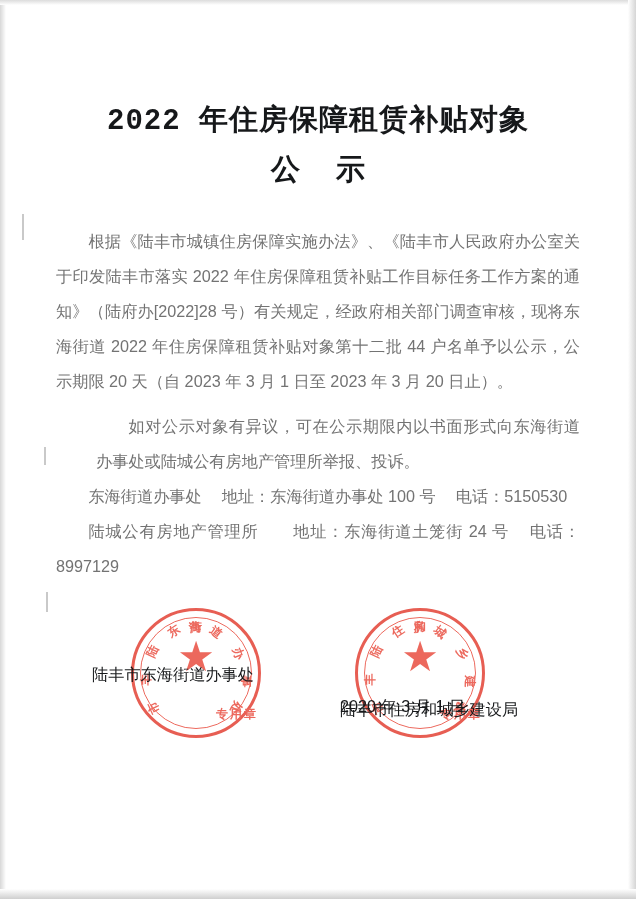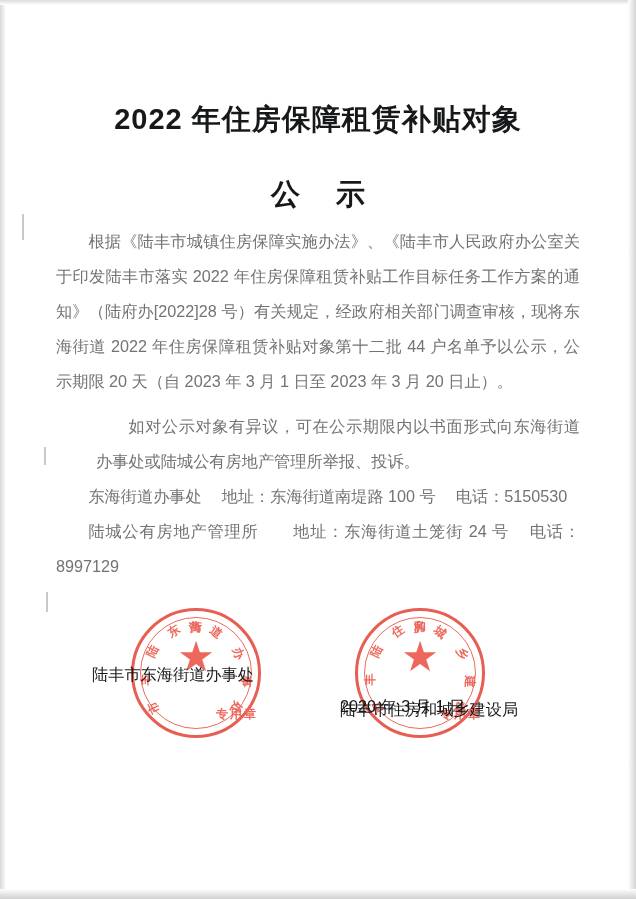--- a/index.html
+++ b/index.html
@@ -56,35 +56,34 @@
   .title-line1 {
     position: absolute;
     top: 100px;
     left: 0;
     width: 636px;
     text-align: center;
     font-size: 29px;
     font-weight: bold;
     letter-spacing: 1px;
     color: #16181a;
-    font-family: Liberation Sans, sans-serif;
+    font-family: Liberation Mono, monospace;
   }
   .title-line2 {
     position: absolute;
     top: 150px;
     left: 0;
     width: 636px;
     text-align: center;
     font-size: 29px;
     font-weight: bold;
     letter-spacing: 14px;
     text-indent: 14px;
     color: #16181a;
     font-family: "Liberation Sans", "DejaVu Sans", sans-serif;
-    margin-top: 25px;
   }
 
   .body-text {
     position: absolute;
     left: 56px;
     top: 224px;
     width: 524px;
     font-size: 16.2px;
     line-height: 35px;
     color: #737373;
@@ -239,21 +238,21 @@
   <div class="content">
 
     <div class="title-line1">2022 年住房保障租赁补贴对象</div>
     <div class="title-line2">公 示</div>
 
     <div class="body-text">
       <p class="para indent">根据《陆丰市城镇住房保障实施办法》、《陆丰市人民政府办公室关于印发陆丰市落实 2022 年住房保障租赁补贴工作目标任务工作方案的通知》（陆府办[2022]28 号）有关规定，经政府相关部门调查审核，现将东海街道 2022 年住房保障租赁补贴对象第十二批 44 户名单予以公示，公示期限 20 天（自 2023 年 3 月 1 日至 2023 年 3 月 20 日止）。</p>
       <p class="para indent gap-top">如对公示对象有异议，可在公示期限内以书面形式向东海街道办事处或陆城公有房地产管理所举报、投诉。</p>
 
       <p class="para indent gap-top addr-line">
-        <span>东海街道办事处</span><span class="addr-gap"></span><span>地址</span>：<span>东海街道南堤路 100 号</span><span class="addr-gap"></span><span>电话</span>：<span>5150530</span>
+        <span>东海街道办事处</span><span class="addr-gap"></span><span>地址</span>：<span>东海街道办事处 100 号</span><span class="addr-gap"></span><span>电话</span>：<span>5150530</span>
       </p>
 
       <p class="para indent addr-line">
         <span>陆城公有房地产管理所</span><span class="addr-gap-wide"></span><span>地址</span>：<span>东海街道土笼街 24 号</span><span class="addr-gap"></span><span>电话</span>：<span>8997129</span>
       </p>
 
     </div>
 
     <div class="seal seal1">
       <div class="seal-inner-ring"></div>

